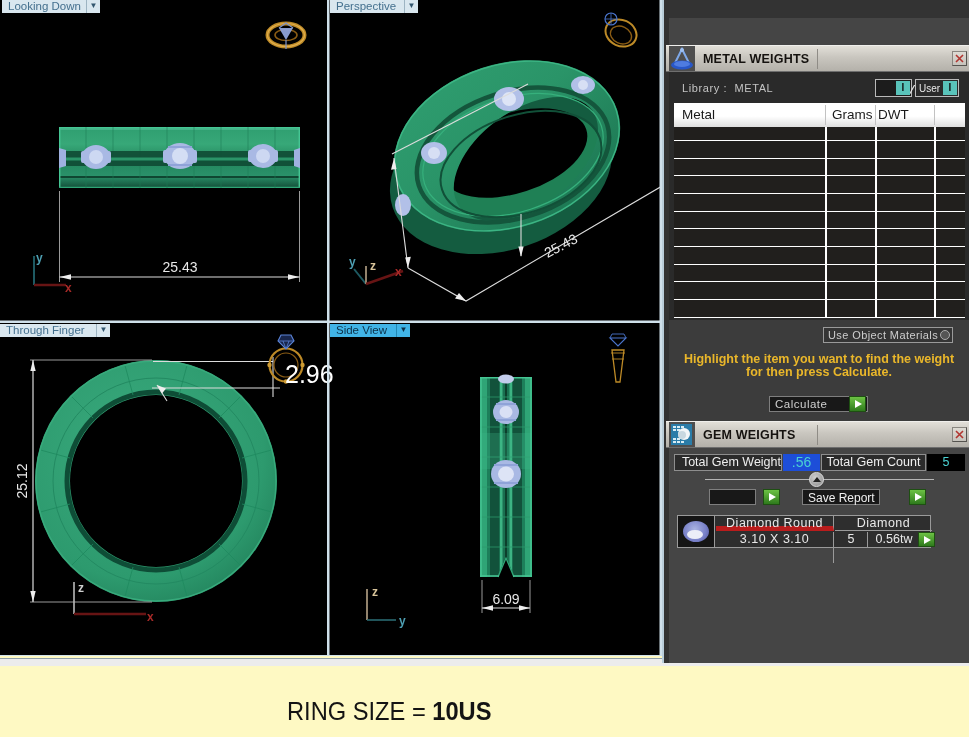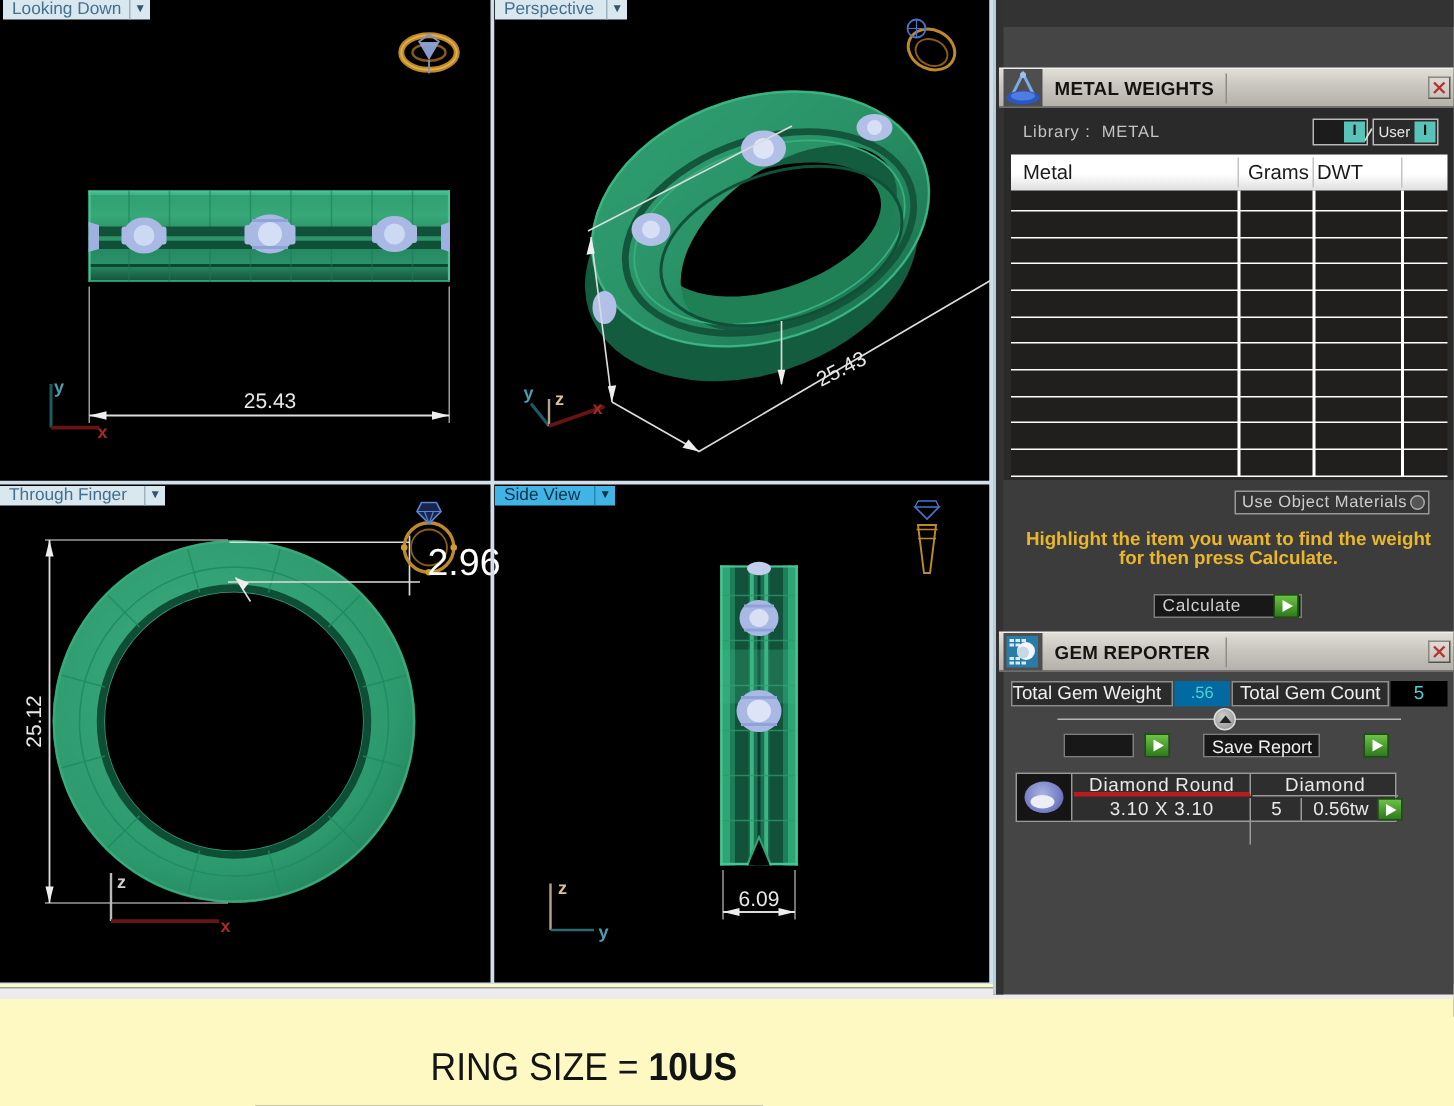--- a/index.html
+++ b/index.html
@@ -377,29 +377,29 @@
               <rect x="8" y="7" width="3" height="2"></rect>
               <rect x="4" y="16" width="3" height="2"></rect>
               <rect x="8" y="16" width="3" height="2"></rect>
               <rect x="4" y="19" width="3" height="2"></rect>
               <rect x="8" y="19" width="3" height="2"></rect>
               <rect x="12" y="19" width="3" height="2"></rect>
             </g>
             <circle cx="15" cy="12" r="6" fill="#f2f6f8"></circle>
             <circle cx="13" cy="13" r="4" fill="#c8d8e0"></circle>
           </svg></div>
-  <div class="t">GEM REPORTER</div>
+  <div class="t">GEM WEIGHTS</div>
         <div class="sep"></div>
   <div class="x"><svg width="13" height="13">
             <path d="M3 3 L10 10 M10 3 L3 10" stroke="#b23530" stroke-width="1.6"></path>
           </svg></div>
 </div>
 
-<div style="position:absolute;left:12px;top:454px;width:108px;height:17px;border:1px solid #8e8e8e;background:#2b2b2b;color:#efefef;font-size:12.5px;text-align:left;line-height:15px;">Total Gem Weight</div>
-<div style="position:absolute;left:121px;top:454px;width:37px;height:17px;background:#0369a1;color:#4ad2d2;font-size:11px;text-align:center;line-height:16px;">.56</div>
+<div style="position:absolute;left:12px;top:454px;width:108px;height:17px;border:1px solid #8e8e8e;background:#2b2b2b;color:#efefef;font-size:12.5px;text-align:right;line-height:15px;">Total Gem Weight</div>
+<div style="position:absolute;left:121px;top:454px;width:37px;height:17px;background:#1d4ed8;color:#4ad2d2;font-size:14px;text-align:center;line-height:16px;">.56</div>
 <div style="position:absolute;left:159px;top:454px;width:105px;height:17px;border:1px solid #8e8e8e;background:#2b2b2b;color:#efefef;font-size:12.5px;text-align:center;line-height:15px;">Total Gem Count</div>
 <div style="position:absolute;left:265px;top:454px;width:38px;height:17px;background:#000;color:#4ad2d2;font-size:12.5px;text-align:center;line-height:16px;">5</div>
 
 <div style="position:absolute;left:43px;top:479px;width:229px;height:1px;background:#b5b5b5;"></div>
 <div style="position:absolute;left:147px;top:472px;width:15px;height:15px;border-radius:50%;background:radial-gradient(circle at 40% 35%,#cfcfcf,#8a8a8a);border:1px solid #dcdcdc;">
   <span style="position:absolute;left:3px;top:4px;border-bottom:5px solid #222;border-left:4px solid transparent;border-right:4px solid transparent;"></span>
 </div>
 
 <div class="btn" style="left:47px;top:489px;width:47px;height:16px;">
         <span style="position:absolute;left:5px;top:1px;font-size:12px;color:#efefef;margin-top:32px;">Update</span>
@@ -408,21 +408,21 @@
 <div class="btn" style="left:140px;top:489px;width:78px;height:16px;">
         <span style="position:absolute;left:5px;top:1px;font-size:12px;color:#efefef;">Save Report</span>
       </div>
 <div class="gbtn" style="left:247px;top:489px;height:16px;"></div>
 
 <div style="position:absolute;left:15px;top:515px;width:254px;height:33px;border:1px solid #9a9a9a;background:#2e2e2e;">
   <div style="position:absolute;left:0;top:0;width:37px;height:31px;background:#151515;border-right:1px solid #9a9a9a;">
     <span style="position:absolute;left:5px;top:5px;width:26px;height:21px;border-radius:50%;background:radial-gradient(circle at 45% 40%,#aab4e2,#7880c8 60%,#4a4f90);"></span>
     <span style="position:absolute;left:9px;top:14px;width:16px;height:9px;border-radius:50%;background:#eceef8;"></span>
   </div>
-  <div style="position:absolute;left:38px;top:0;width:118px;height:15px;border-bottom:3px solid #b91c1c;border-right:1px solid #9a9a9a;color:#e8e8e8;font-size:12.5px;text-align:center;line-height:15px;letter-spacing:0.5px;">Diamond Round</div>
+  <div style="position:absolute;left:38px;top:0;width:118px;height:15px;border-bottom:5px solid #b91c1c;border-right:1px solid #9a9a9a;color:#e8e8e8;font-size:12.5px;text-align:center;line-height:15px;letter-spacing:0.5px;">Diamond Round</div>
   <div style="position:absolute;left:157px;top:0;width:97px;height:15px;border-bottom:1px solid #9a9a9a;color:#e8e8e8;font-size:12.5px;text-align:center;line-height:15px;letter-spacing:0.5px;">Diamond</div>
   <div style="position:absolute;left:38px;top:16px;width:118px;height:31px;border-right:1px solid #9a9a9a;color:#e8e8e8;font-size:12.5px;text-align:center;line-height:15px;letter-spacing:0.5px;">3.10 X 3.10</div>
   <div style="position:absolute;left:157px;top:16px;width:33px;height:15px;border-right:1px solid #9a9a9a;color:#e8e8e8;font-size:12.5px;text-align:center;line-height:15px;">5</div>
   <div style="position:absolute;left:191px;top:16px;width:50px;height:15px;color:#e8e8e8;font-size:12.5px;text-align:center;line-height:15px;">0.56tw</div>
 </div>
 <div class="gbtn" style="left:256px;top:532px;height:15px;"></div>
 
 
 </div>
 </div>

